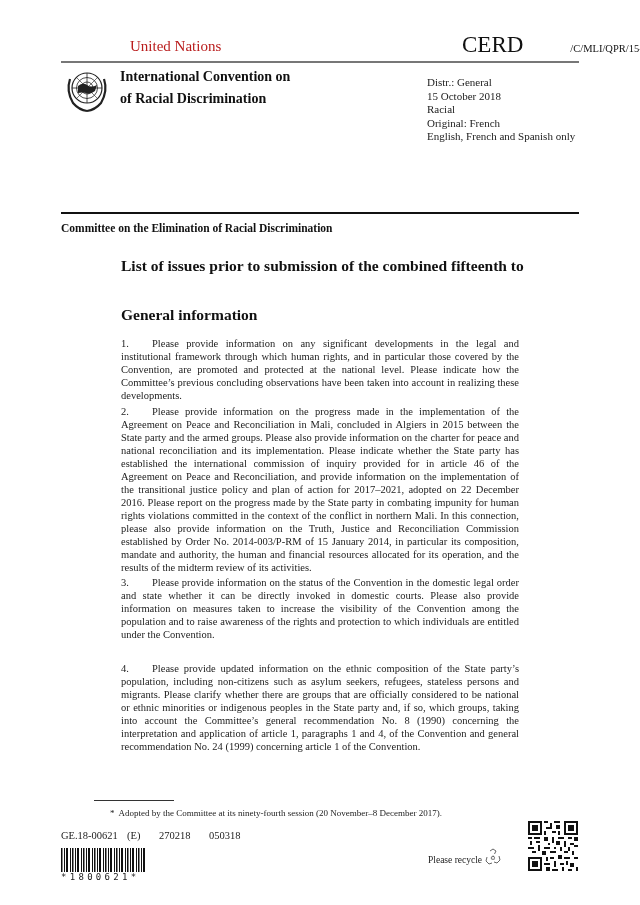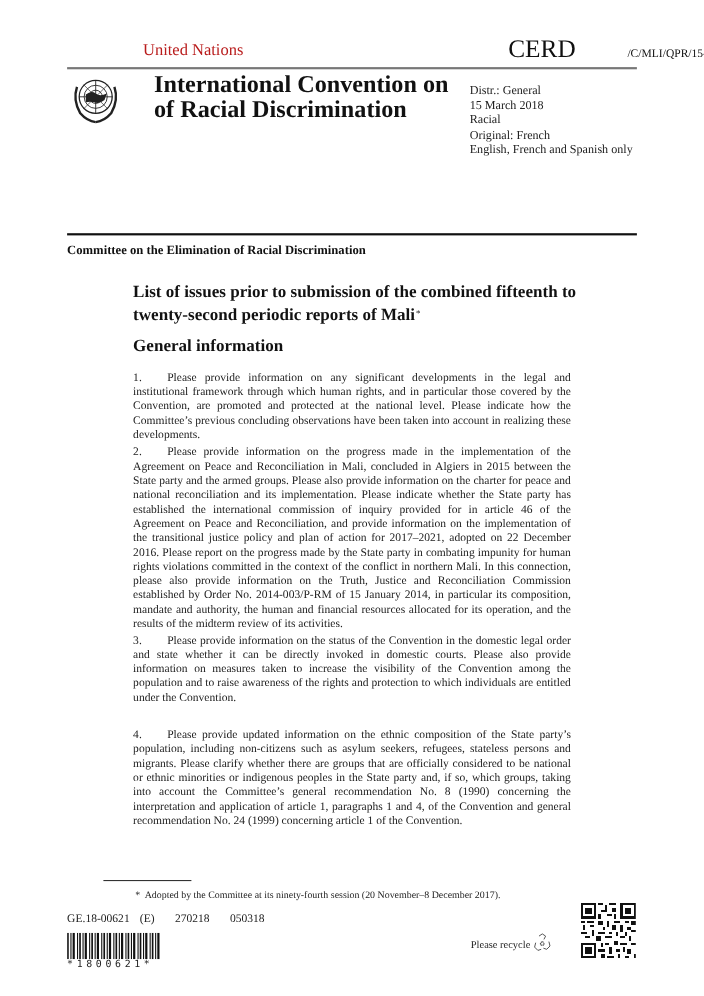--- a/index.html
+++ b/index.html
@@ -4,35 +4,35 @@
 <style>
   html, body { margin: 0; padding: 0; background: #ffffff; }
   body { width: 640px; height: 905px; position: relative; overflow: hidden; color: #111; font-family: "Liberation Serif", "DejaVu Serif", serif; }
   .abs { position: absolute; }
   .un-label { left: 130px; top: 38px; font-size: 15px; color: #b91c1c; }
   .symbol { left: 438px; top: 32px; white-space: nowrap; color: #111; }
   .symbol .big { font-size: 23px; margin-left: 24px; }
   .symbol .small { font-size: 10.5px; margin-left: 47px; }
   .top-rule { left: 61px; top: 61px; width: 518px; height: 2px; background: #777; }
   .emblem { left: 64px; top: 67px; width: 46px; height: 46px; }
-  .conv-title { left: 120px; top: 66px; font-size: 22px; font-weight: bold; line-height: 22px; color: #111; margin-left: 20px; }
+  .conv-title { left: 120px; top: 66px; font-size: 14px; font-weight: bold; line-height: 22px; color: #111; }
   .distr { left: 427px; top: 76px; font-size: 11px; line-height: 13.5px; color: #222; }
   .mid-rule { left: 61px; top: 212px; width: 518px; height: 2px; background: #111; }
   .committee { left: 61px; top: 222px; font-size: 11.5px; font-weight: bold; color: #111; }
   .doc-title { left: 121px; top: 256px; font-size: 15.5px; font-weight: bold; line-height: 19px; width: 470px; }
   .doc-title sup { font-size: 8px; font-weight: normal; vertical-align: 4px; margin-left: 1px; }
   .section-h { left: 121px; top: 306px; font-size: 15.5px; font-weight: bold; }
   .para { left: 121px; width: 398px; font-size: 10.5px; line-height: 13px; text-align: justify; color: #222; }
   .para .num { display: inline-block; width: 31px; }
   .p1 { top: 337px; }
   .p2 { top: 405px; }
   .p3 { top: 576px; }
   .p4 { top: 662px; }
   .fn-rule { left: 94px; top: 800px; width: 80px; height: 1px; background: #333; }
-  .footnote { left: 123px; top: 808px; font-size: 9px; color: #222; }
+  .footnote { left: 110px; top: 808px; font-size: 9px; color: #222; }
   .footnote .mark { margin-right: 4px; }
   .job { left: 61px; top: 830px; font-size: 10.5px; color: #222; word-spacing: 2px; }
   .barcode { left: 61px; top: 848px; width: 86px; height: 24px; }
   .barcode-num { left: 61px; top: 872px; font-size: 9px; letter-spacing: 3.3px; font-family: "DejaVu Sans Mono", monospace; color: #222; }
   .recycle { left: 428px; top: 855px; font-size: 9.5px; color: #222; }
   .recycle-icon { left: 483px; top: 847px; width: 20px; height: 20px; }
   .qr { left: 528px; top: 820px; width: 50px; height: 52px; }
 </style>
 </head>
 <body>
@@ -56,32 +56,31 @@
   <path d="M40 12 q4 12 -3 24 q-6 7 -14 8" fill="none" stroke="#222" stroke-width="2.2"></path>
 </svg>
 
 <div class="abs conv-title">
   <div>International Convention on</div>
   <div>of Racial Discrimination</div>
 </div>
 
 <div class="abs distr">
   <div>Distr.: General</div>
-  <div>15 March 2018</div>
+  <div>15 October 2018</div>
   <div>Racial</div>
   <div>Original: French</div>
   <div>English, French and Spanish only</div>
 </div>
 
 <div class="abs mid-rule"></div>
 <div class="abs committee">Committee on the Elimination of Racial Discrimination</div>
 
 <div class="abs doc-title">
   <div>List of issues prior to submission of the combined fifteenth to</div>
-  <div><span>twenty-second periodic reports of Mali</span><sup>*</sup></div>
 </div>
 
 <div class="abs section-h">General information</div>
 
 <div class="abs para p1">
   <span class="num">1.</span><span>Please provide information on any significant developments in the legal and institutional framework through which human rights, and in particular those covered by the Convention, are promoted and protected at the national level. Please indicate how the Committee’s previous concluding observations have been taken into account in realizing these developments.</span>
 </div>
 <div class="abs para p2">
   <span class="num">2.</span><span>Please provide information on the progress made in the implementation of the Agreement on Peace and Reconciliation in Mali, concluded in Algiers in 2015 between the State party and the armed groups. Please also provide information on the charter for peace and national reconciliation and its implementation. Please indicate whether the State party has established the international commission of inquiry provided for in article 46 of the Agreement on Peace and Reconciliation, and provide information on the implementation of the transitional justice policy and plan of action for 2017–2021, adopted on 22 December 2016. Please report on the progress made by the State party in combating impunity for human rights violations committed in the context of the conflict in northern Mali. In this connection, please also provide information on the Truth, Justice and Reconciliation Commission established by Order No. 2014-003/P-RM of 15 January 2014, in particular its composition, mandate and authority, the human and financial resources allocated for its operation, and the results of the midterm review of its activities.</span>
 </div>

